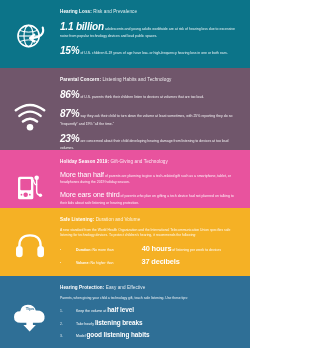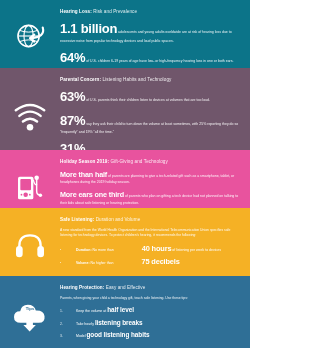--- a/index.html
+++ b/index.html
@@ -39,27 +39,28 @@
     letter-spacing: 0.02em;
   }
   .kicker b { font-weight: bold; }
   .kicker span { opacity: 0.88; }
   .stat {
     font-size: 3.5px;
     line-height: 1.45;
     margin-bottom: 5px;
   }
   .stat .big {
-    font-size: 13px;
+    font-size: 10px;
     font-weight: bold;
     letter-spacing: -0.02em;
+    font-style: italic;
   }
   .stat .big-md {
     font-size: 7.2px;
-    font-weight: bold;
+    font-weight: normal;
     letter-spacing: -0.02em;
   }
   .stat .txt { opacity: 0.93; }
   .para {
     font-size: 3.4px;
     line-height: 1.6;
     opacity: 0.93;
     margin-bottom: 5px;
   }
   .bullets { list-style: none; }
@@ -125,48 +126,48 @@
       </span>
     </div>
     <div class="body-col">
       <div class="kicker">
         <b>Hearing Loss:</b><span> Risk and Prevalence</span>
       </div>
       <div class="stat">
         <span class="big">1.1 billion</span><span class="txt"> adolescents and young adults worldwide are at risk of hearing loss due to excessive noise from popular technology devices and loud public spaces.</span>
       </div>
       <div class="stat">
-        <span class="big">64%</span><span class="txt"> of U.S. children 6-19 years of age have low- or high-frequency hearing loss in one or both ears.</span>
+        <span class="big">15%</span><span class="txt"> of U.S. children 6-19 years of age have low- or high-frequency hearing loss in one or both ears.</span>
       </div>
     </div>
   </div>
 
   <div class="section" id="sec-parental-concern">
     <div class="icon-col" style="padding-top:26px;">
       <span>
         <svg width="34" height="30" viewBox="0 0 48 42">
           <circle cx="24" cy="34" r="4.6" fill="#ffffff"></circle>
           <path d="M14 26 Q24 18 34 26" fill="none" stroke="#ffffff" stroke-width="3.4" stroke-linecap="round"></path>
           <path d="M9 18 Q24 6 39 18" fill="none" stroke="#ffffff" stroke-width="3.4" stroke-linecap="round"></path>
           <path d="M4 10 Q24 -5 44 10" fill="none" stroke="#ffffff" stroke-width="3.4" stroke-linecap="round"></path>
         </svg>
       </span>
     </div>
     <div class="body-col">
       <div class="kicker">
         <b>Parental Concern:</b><span> Listening Habits and Technology</span>
       </div>
       <div class="stat">
-        <span class="big">63%</span><span class="txt"> of U.S. parents think their children listen to devices at volumes that are too loud.</span>
+        <span class="big">86%</span><span class="txt"> of U.S. parents think their children listen to devices at volumes that are too loud.</span>
       </div>
       <div class="stat">
         <span class="big">87%</span><span class="txt"> say they ask their child to turn down the volume at least sometimes, with 25% reporting they do so "frequently" and 19% "all the time."</span>
       </div>
       <div class="stat">
-        <span class="big">31%</span><span class="txt"> are concerned about their child developing hearing damage from listening to devices at too loud volumes.</span>
+        <span class="big">23%</span><span class="txt"> are concerned about their child developing hearing damage from listening to devices at too loud volumes.</span>
       </div>
     </div>
   </div>
 
   <div class="section" id="sec-holiday-season">
     <div class="icon-col" style="padding-top:13px;">
       <span>
         <svg width="32" height="32" viewBox="0 0 48 48">
           <rect x="6" y="7" width="23" height="34" rx="2.5" fill="#ffffff"></rect>
           <rect x="9.5" y="10.5" width="16" height="17" rx="1.5" fill="#e8539e"></rect>
@@ -211,21 +212,21 @@
         <b>Safe Listening:</b><span> Duration and Volume</span>
       </div>
       <div class="para">A new standard from the World Health Organization and the International Telecommunication Union specifies safe listening for technology devices. To protect children's hearing, it recommends the following:</div>
       <ul class="bullets">
         <li>
           <span class="marker">•</span>
           <span><span class="lead">Duration:</span><span> No more than </span><span class="big">40 hours</span><span> of listening per week to devices</span></span>
         </li>
         <li>
           <span class="marker">•</span>
-          <span><span class="lead">Volume:</span><span> No higher than </span><span class="big">75 decibels</span><span></span></span>
+          <span><span class="lead">Volume:</span><span> No higher than </span><span class="big">37 decibels</span><span></span></span>
         </li>
       </ul>
     </div>
   </div>
 
   <div class="section" id="sec-hearing-protection">
     <div class="icon-col tips-wrap" style="padding-top:16px;">
       <span>
         <svg width="38" height="32" viewBox="0 0 52 44">
           <path d="M13 30 Q4 30 4 22 Q4 14 12.5 14 Q14 5 23 5 Q32 5 34 13 Q45 12.5 46 21 Q47 30 38 30 Z" fill="#ffffff"></path>

